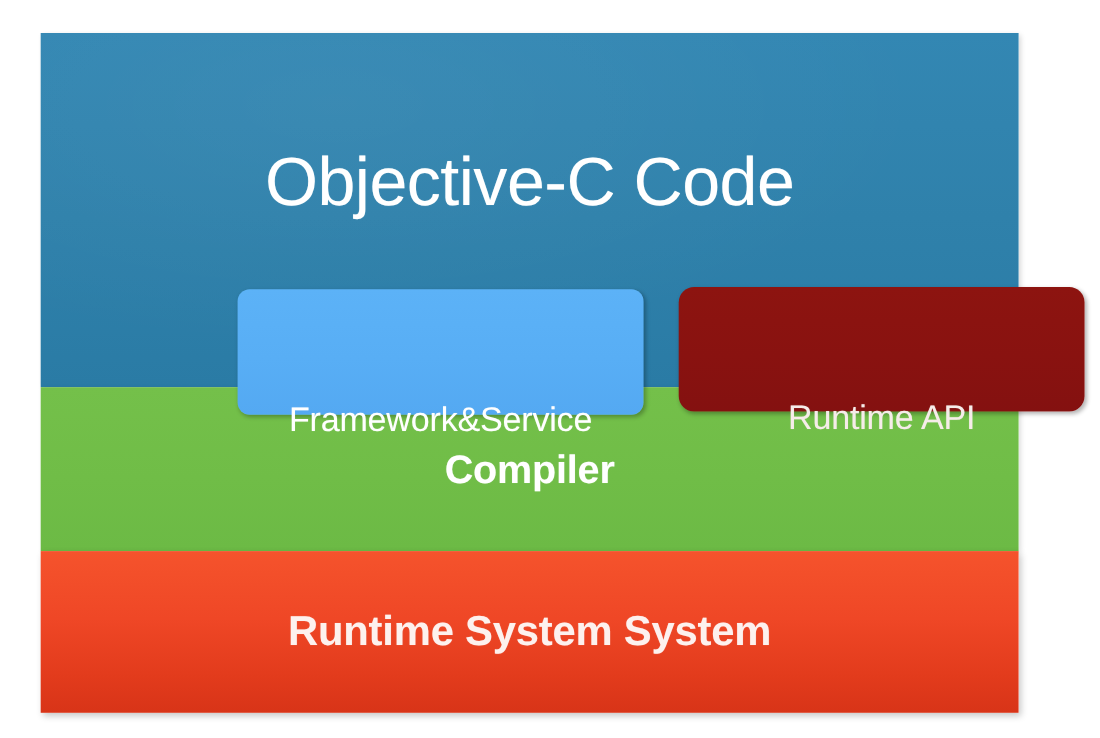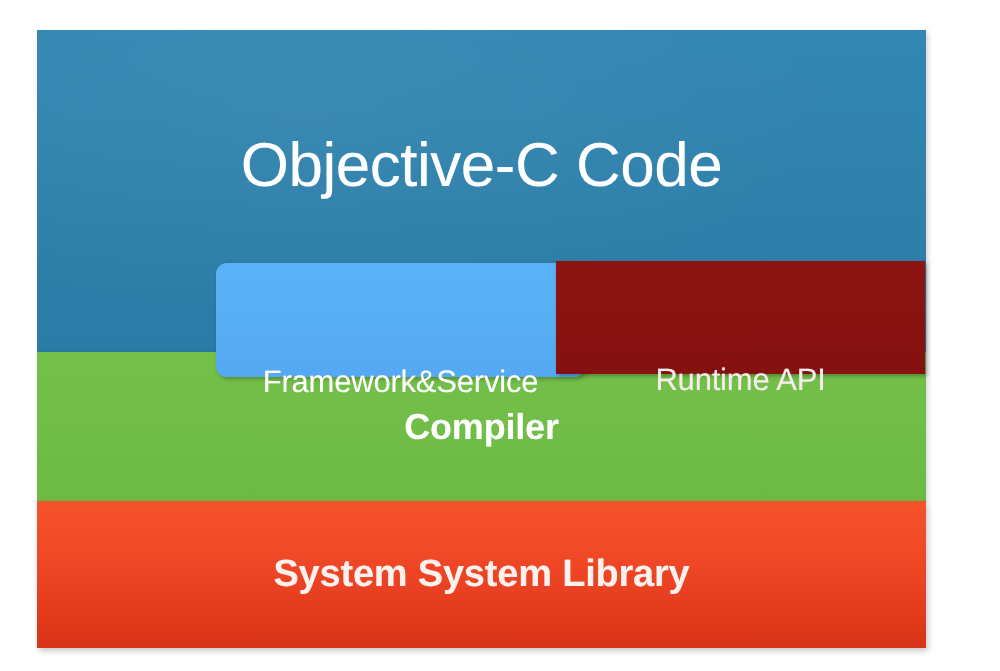--- a/index.html
+++ b/index.html
@@ -77,27 +77,28 @@
     box-shadow: 2px 2px 4px rgba(0,0,0,0.28);
     z-index: 4;
     border-radius: 11px;
   }
   #box-framework-service .layer-label {
     font-size: 31px;
     letter-spacing: -0.2px;
   }
 
   #box-runtime-api {
-    left: 519px;
+    left: 580px;
     top: 231px;
     width: 369px;
     height: 113px;
     background: linear-gradient(180deg, #8d1410 0%, #891210 55%, #841110 100%);
     box-shadow: 2px 2px 4px rgba(0,0,0,0.30);
     z-index: 4;
+    border-radius: 14px;
   }
   #box-runtime-api .layer-label {
     font-size: 31px;
     letter-spacing: -0.2px;
     color: #f6ece9;
   }
 
   
   #layer-compiler {
     left: 37px;
@@ -144,16 +145,16 @@
     <div class="layer" id="box-runtime-api">
       <span class="layer-label">Runtime API</span>
     </div>
   </div>
 
   <div class="layer" id="layer-compiler">
     <span class="layer-label">Compiler</span>
   </div>
 
   <div class="layer" id="layer-runtime-system-library">
-    <span class="layer-label">System System Library</span>
+    <span class="layer-label">Runtime System System</span>
   </div>
 
 </div>
 
 </body></html>

